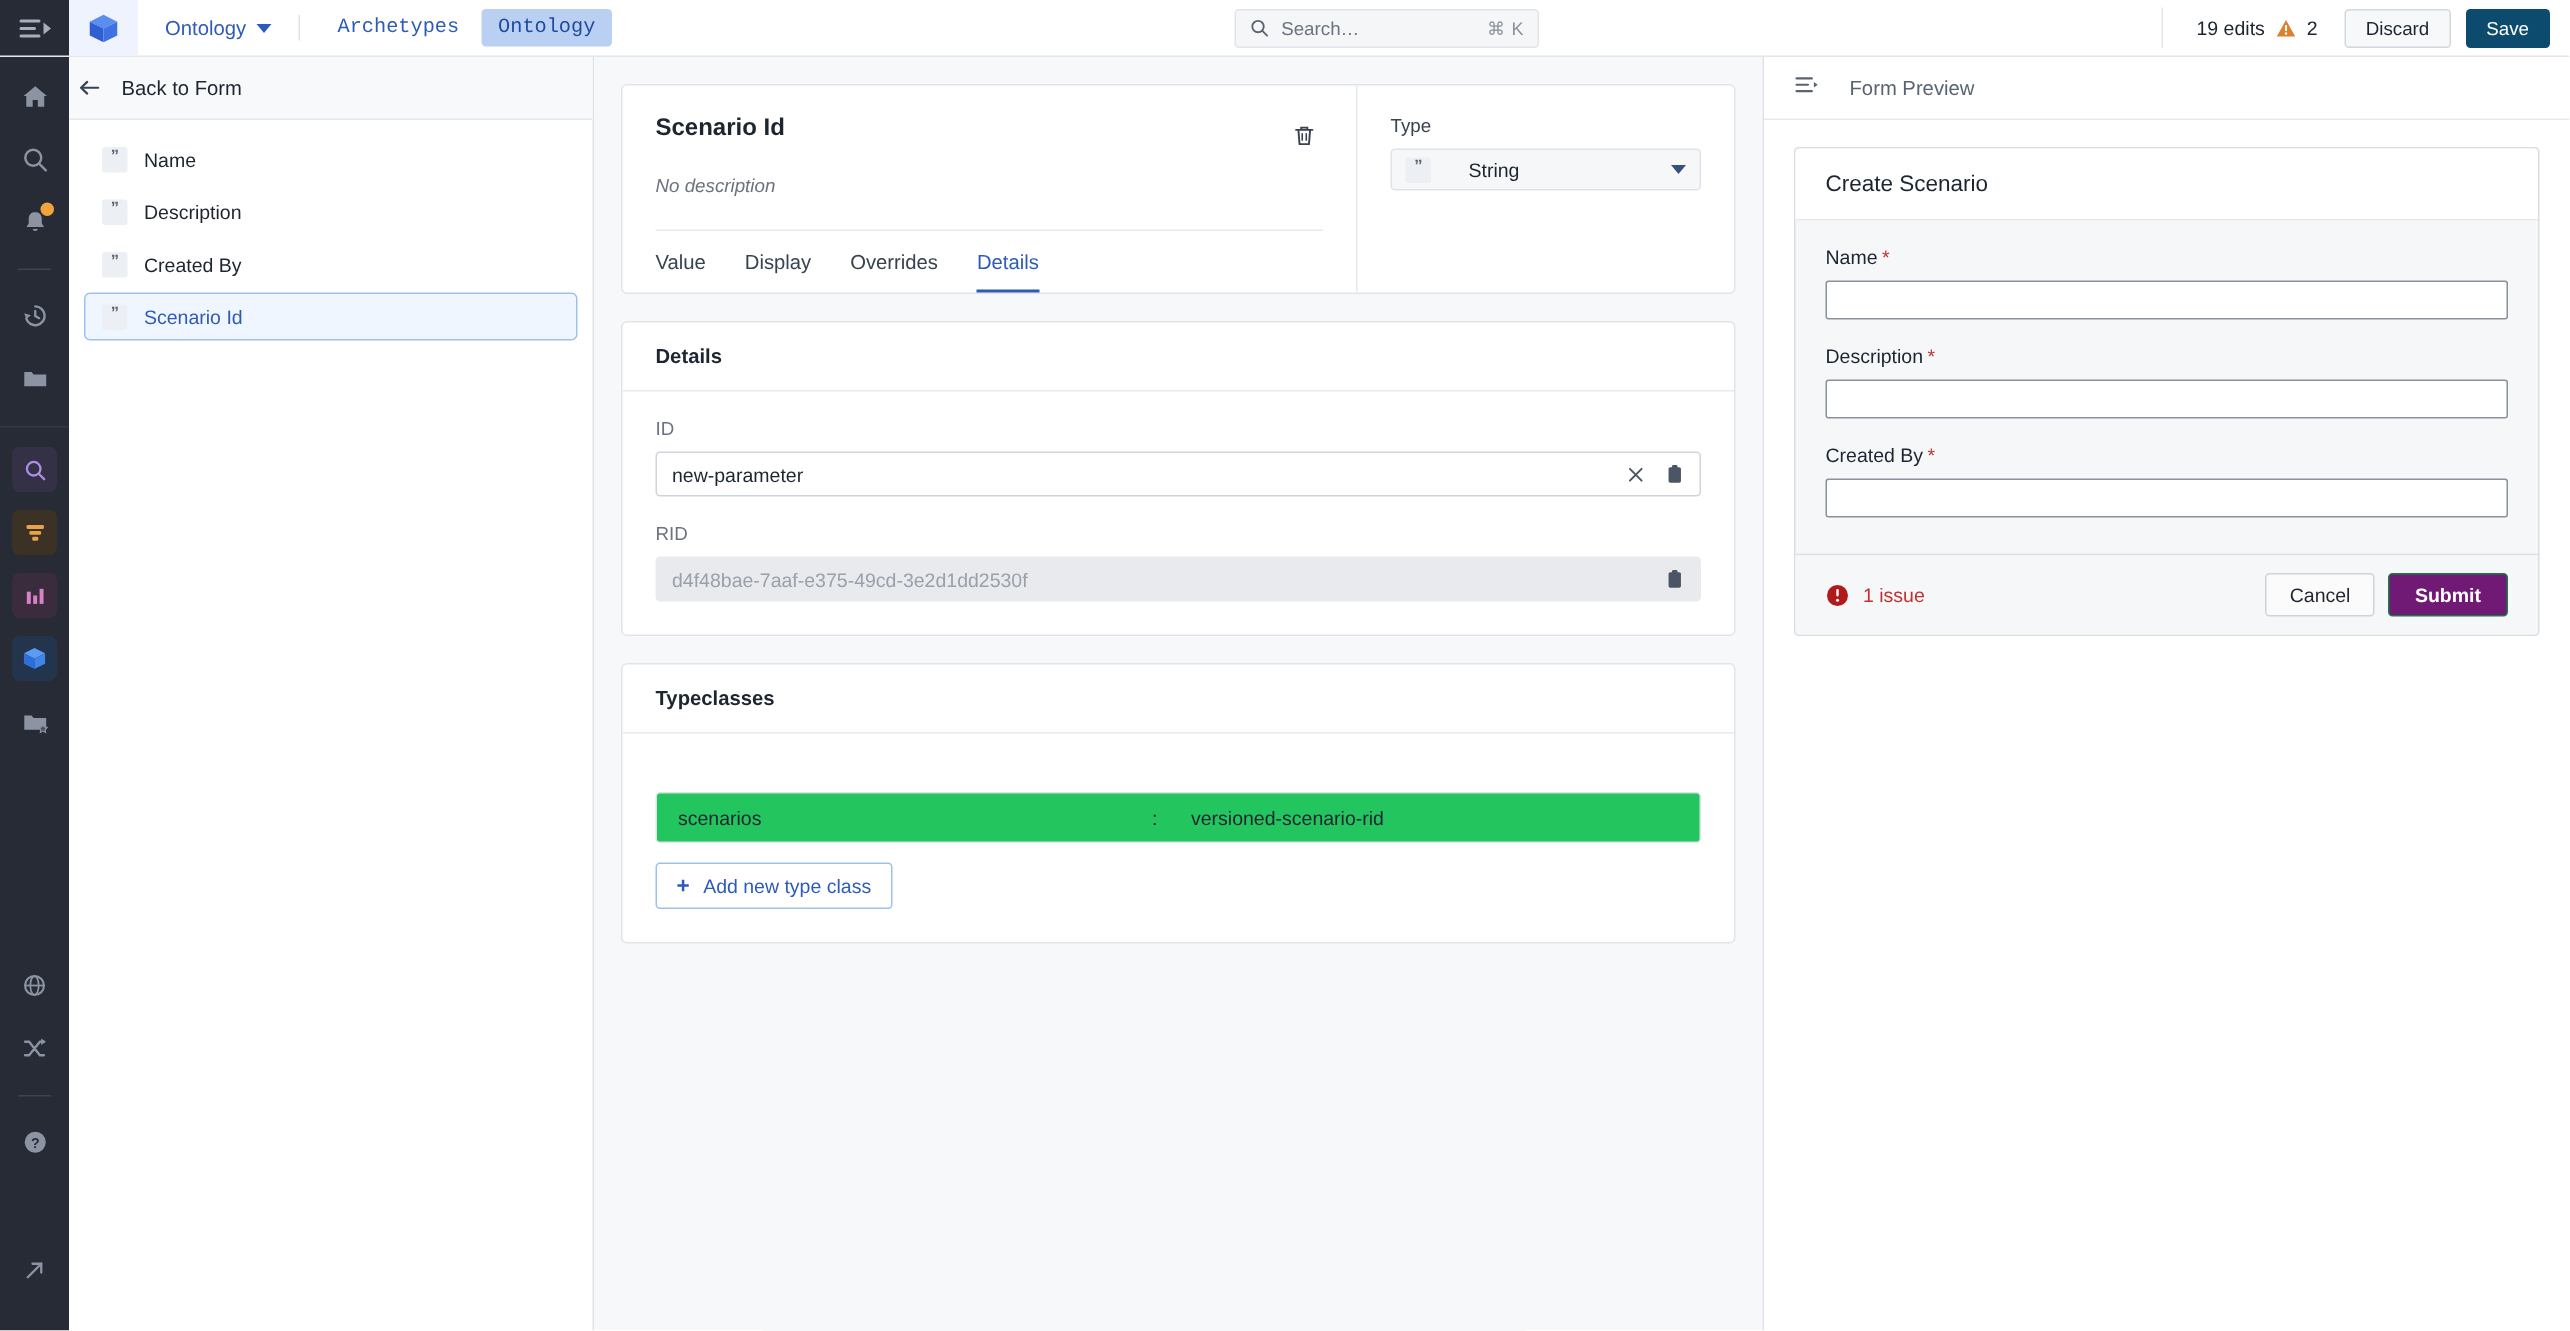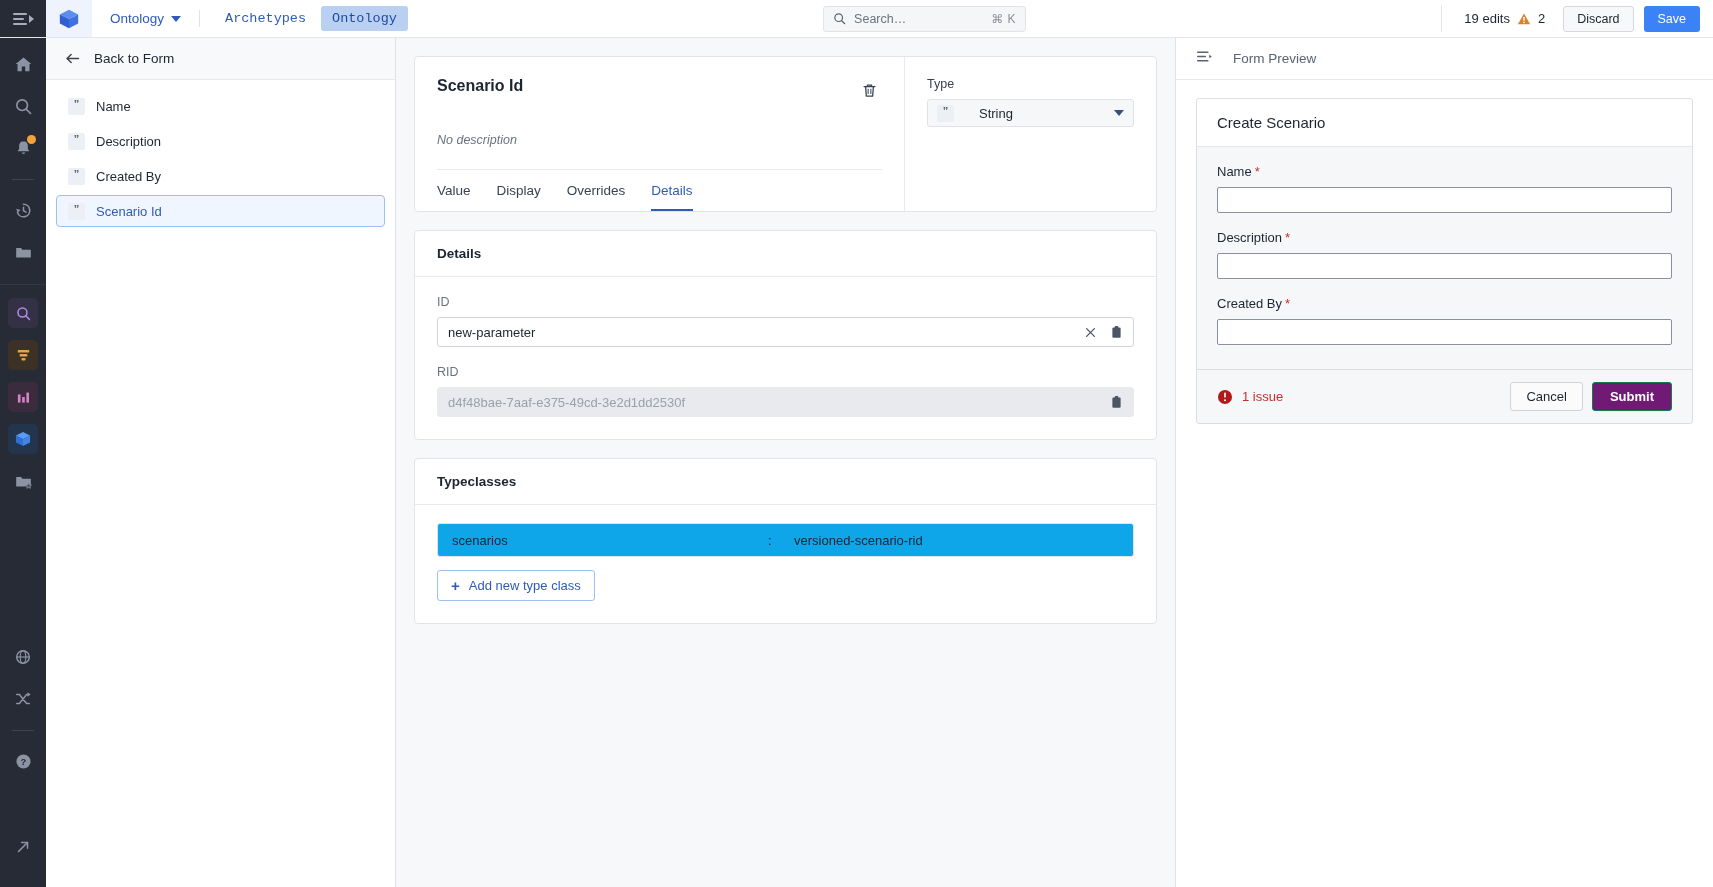--- a/index.html
+++ b/index.html
@@ -81,21 +81,21 @@
     border-left: 1px solid #e3e6ea;
     padding: 6px 0 6px 22px; margin-right: 8px;
   }
   .edits-txt { font-size: 13px; color: #1d2530; }
   .warn-count { font-size: 13px; color: #1d2530; }
   .btn {
     font-size: 12.5px; padding: 5px 13px; border-radius: 3px;
     cursor: pointer; border: 1px solid transparent; white-space: nowrap;
   }
   .btn-discard { background: #f7f8f9; border-color: #d4d8dd; color: #1d2530; }
-  .btn-save { background: #3b82f6; color: #ffffff; }
+  .btn-save { background: #0c4a6e; color: #ffffff; }
 
   
   .shell { flex: 1; display: flex; min-height: 0; }
 
   
   .rail {
     width: 46px; min-width: 46px;
     background: #262b35;
     display: flex; flex-direction: column; align-items: center;
     padding-top: 10px;
@@ -120,21 +120,21 @@
 
   
   .panel2 {
     width: 350px; min-width: 350px;
     background: #ffffff;
     border-right: 1px solid #dfe3e8;
     display: flex; flex-direction: column;
   }
   .p2-back {
     height: 42px; display: flex; align-items: center; gap: 13px;
-    padding: 0 18px; background: #f7f9fb;
+    padding: 0 5px; background: #f7f9fb;
     border-bottom: 1px solid #e5e9ee; cursor: pointer;
   }
   .p2-back .lbl { font-size: 13.5px; color: #1d2530; }
   .p2-head {
     height: 43px; display: flex; align-items: center;
     padding: 0 18px; border-bottom: 1px solid #e5e9ee;
   }
   .p2-head .title { font-size: 13.5px; font-weight: bold; color: #1d2530; flex: 1; }
   .sq-btn {
     width: 24px; height: 24px; border: 1px solid #d4d8dd; border-radius: 3px;
@@ -163,21 +163,21 @@
     padding: 18px 18px 0; overflow: hidden;
   }
   .card {
     background: #ffffff; border: 1px solid #e1e5ea; border-radius: 4px;
     margin-bottom: 18px;
   }
   .hdr-card { display: flex; }
   .hdr-left { flex: 1; padding: 20px 22px 0; min-width: 0; }
   .hdr-title-row { display: flex; align-items: flex-start; }
   .hdr-title { font-size: 16px; font-weight: bold; color: #1d2530; flex: 1; }
-  .hdr-desc { font-size: 12.5px; color: #6b7280; font-style: italic; margin-top: 30px; }
+  .hdr-desc { font-size: 12.5px; color: #6b7280; font-style: italic; margin-top: 14px; }
   .hdr-rule { height: 1px; background: #e7eaee; margin: 22px 0 0; }
   .tabs { display: flex; gap: 26px; padding-top: 0; }
   .tab {
     font-size: 13.5px; color: #394250; padding: 13px 0 11px;
     border-bottom: 2px solid transparent; cursor: pointer;
   }
   .tab.active { color: #2e5bb8; border-bottom-color: #2e5bb8; }
   .hdr-right {
     width: 252px; min-width: 252px;
     border-left: 1px solid #e7eaee; padding: 20px 22px;
@@ -203,21 +203,21 @@
     height: 30px; border: 1px solid #cfd4da; border-radius: 3px;
     display: flex; align-items: center; padding: 0 4px 0 10px; background: #fff;
   }
   .input-row .val { flex: 1; font-size: 13px; color: #1d2530; }
   .input-row.ro { background: #e8eaee; border-color: #e8eaee; }
   .input-row.ro .val { color: #9aa1ab; }
   .icobtn { width: 26px; height: 26px; display:flex; align-items:center; justify-content:center; cursor:pointer; }
   .gap18 { height: 18px; }
   .tc-row {
     height: 34px; border: 1px solid #dfe3e8; border-radius: 3px;
-    display: flex; align-items: center; background: #0ea5e9; font-size: 13px; color: #1d2530;
+    display: flex; align-items: center; background: #22c55e; font-size: 13px; color: #1d2530; margin-top: 21px;
   }
   .tc-key { width: 330px; padding-left: 14px; }
   .tc-colon { width: 26px; }
   .tc-val { flex: 1; }
   .addbtn {
     margin-top: 13px; display: inline-flex; align-items: center; gap: 9px;
     border: 1px solid #9dc0ee; border-radius: 3px; padding: 7px 13px;
     font-size: 13px; color: #2e5bb8; cursor: pointer; background: #fff;
   }
   .plus-blue { font-size: 15px; line-height: 1; color: #2e5bb8; font-weight: bold; }

